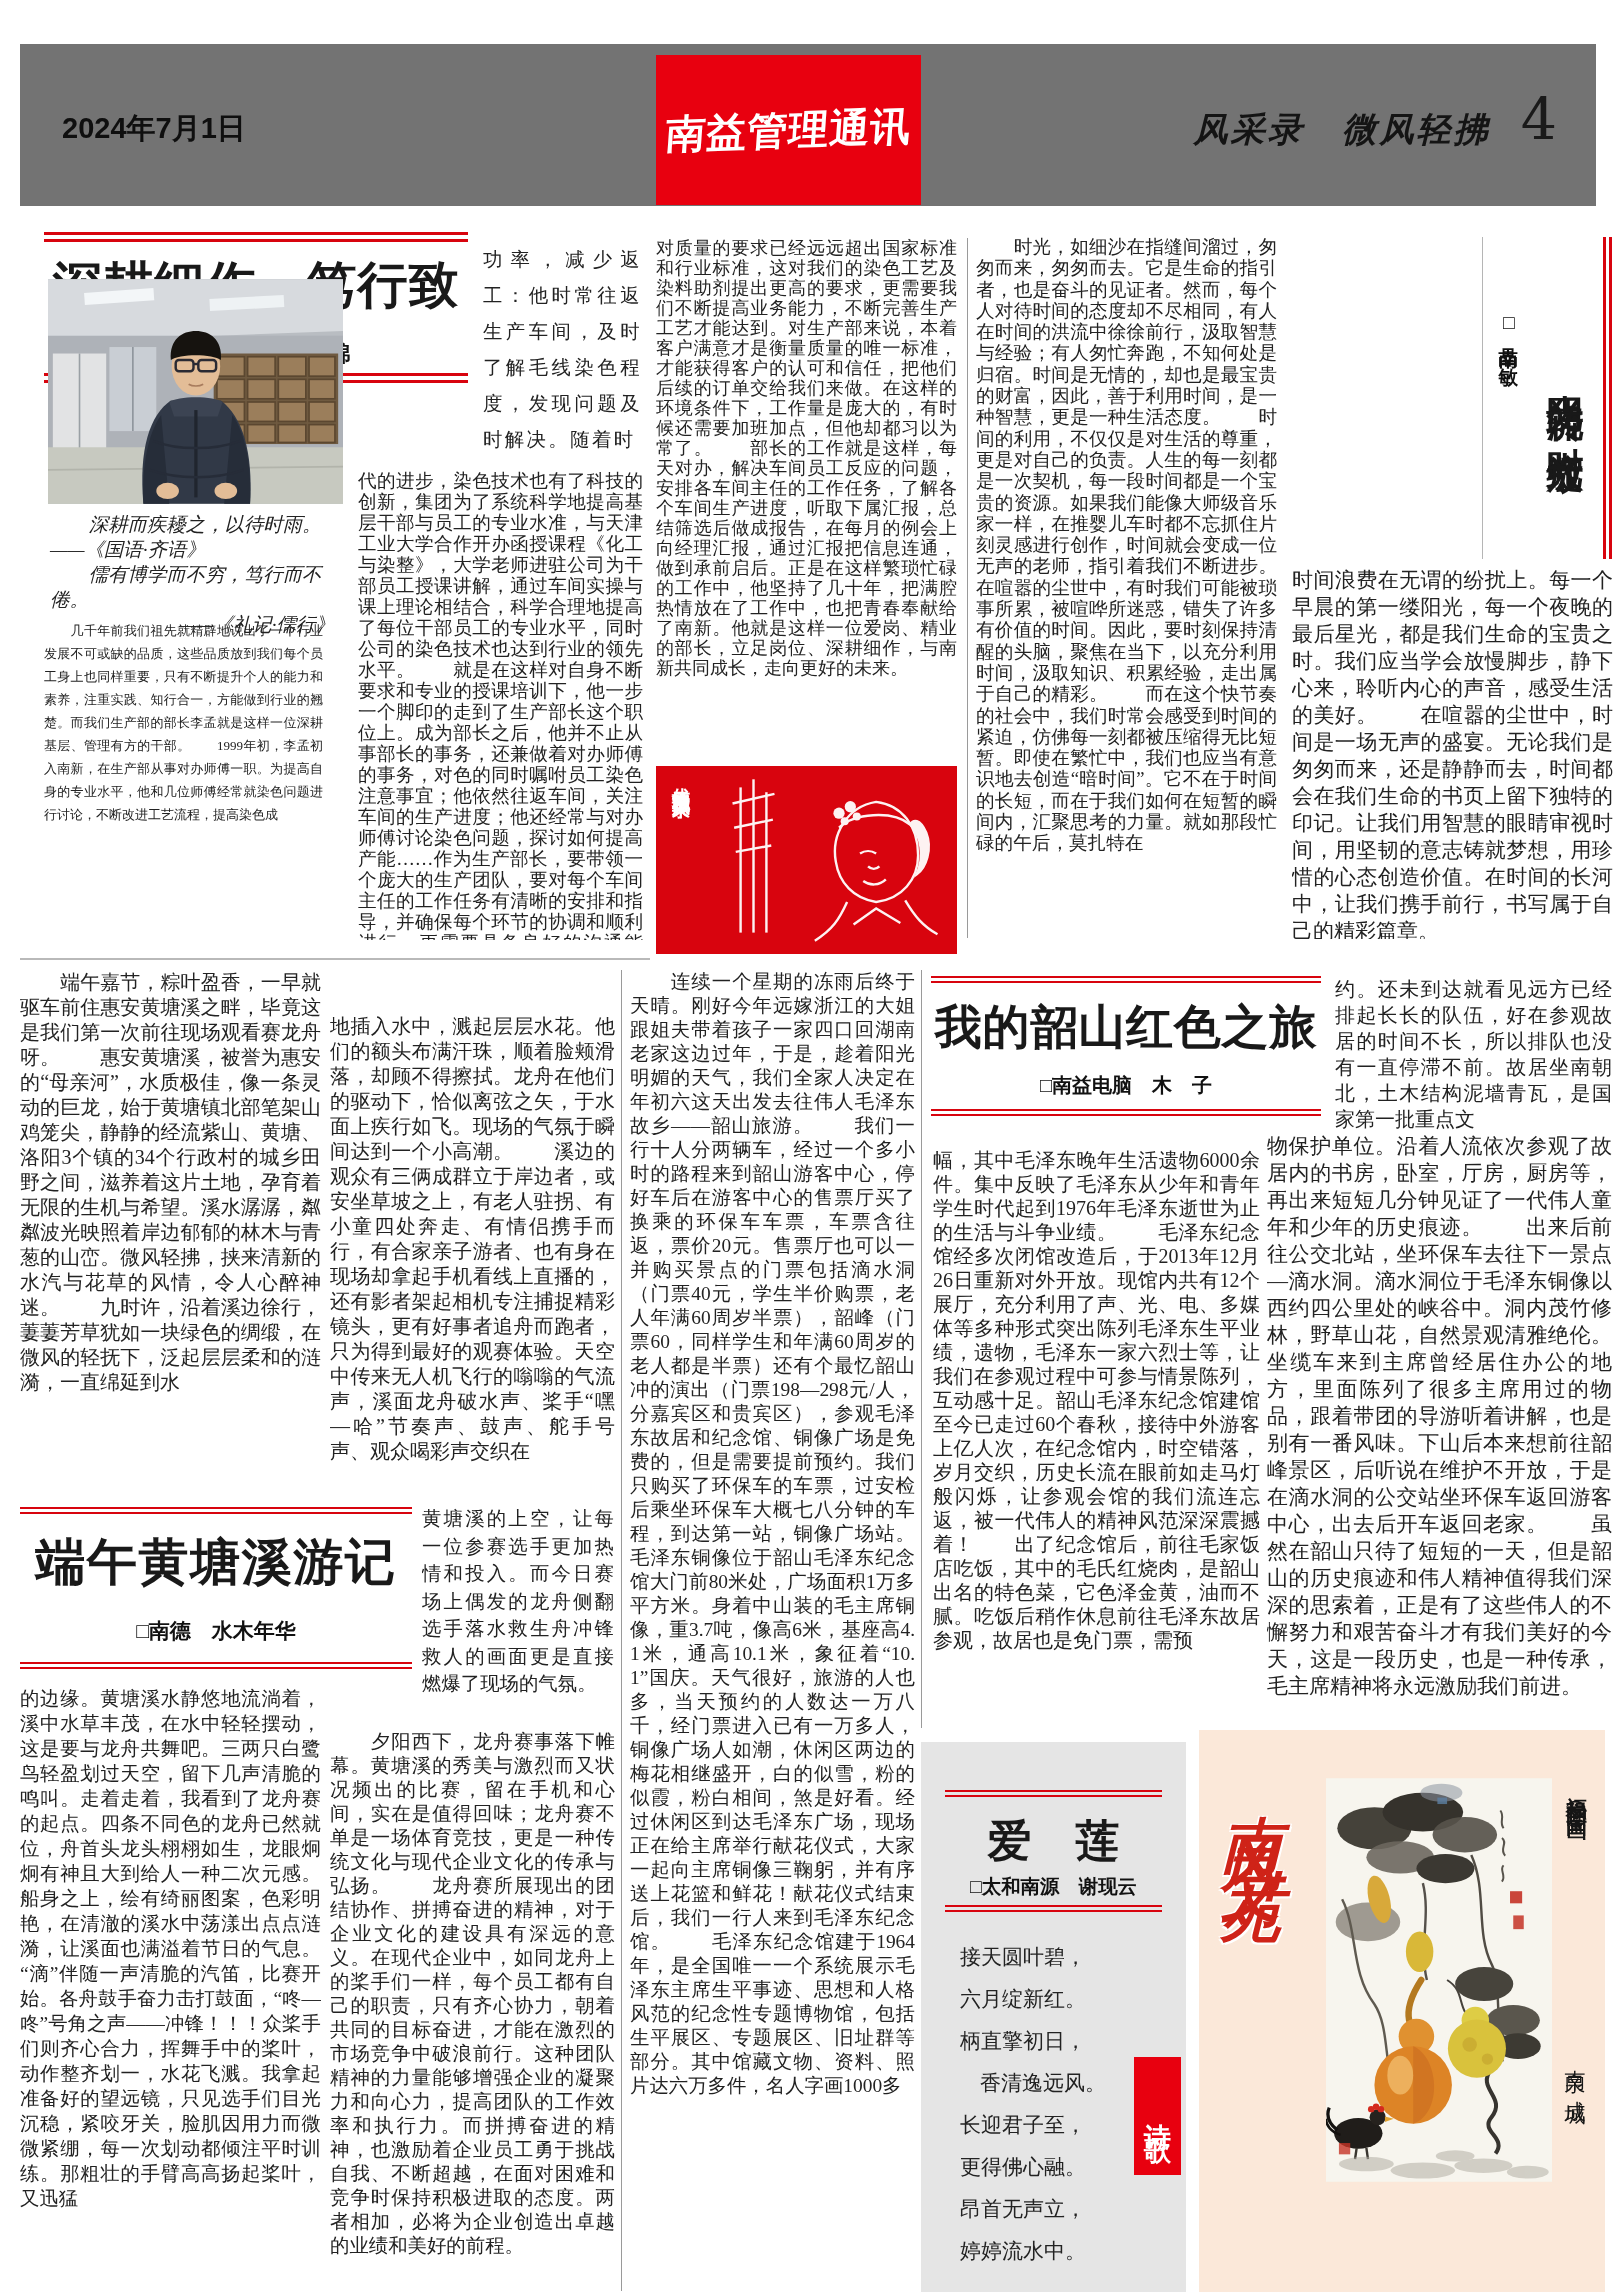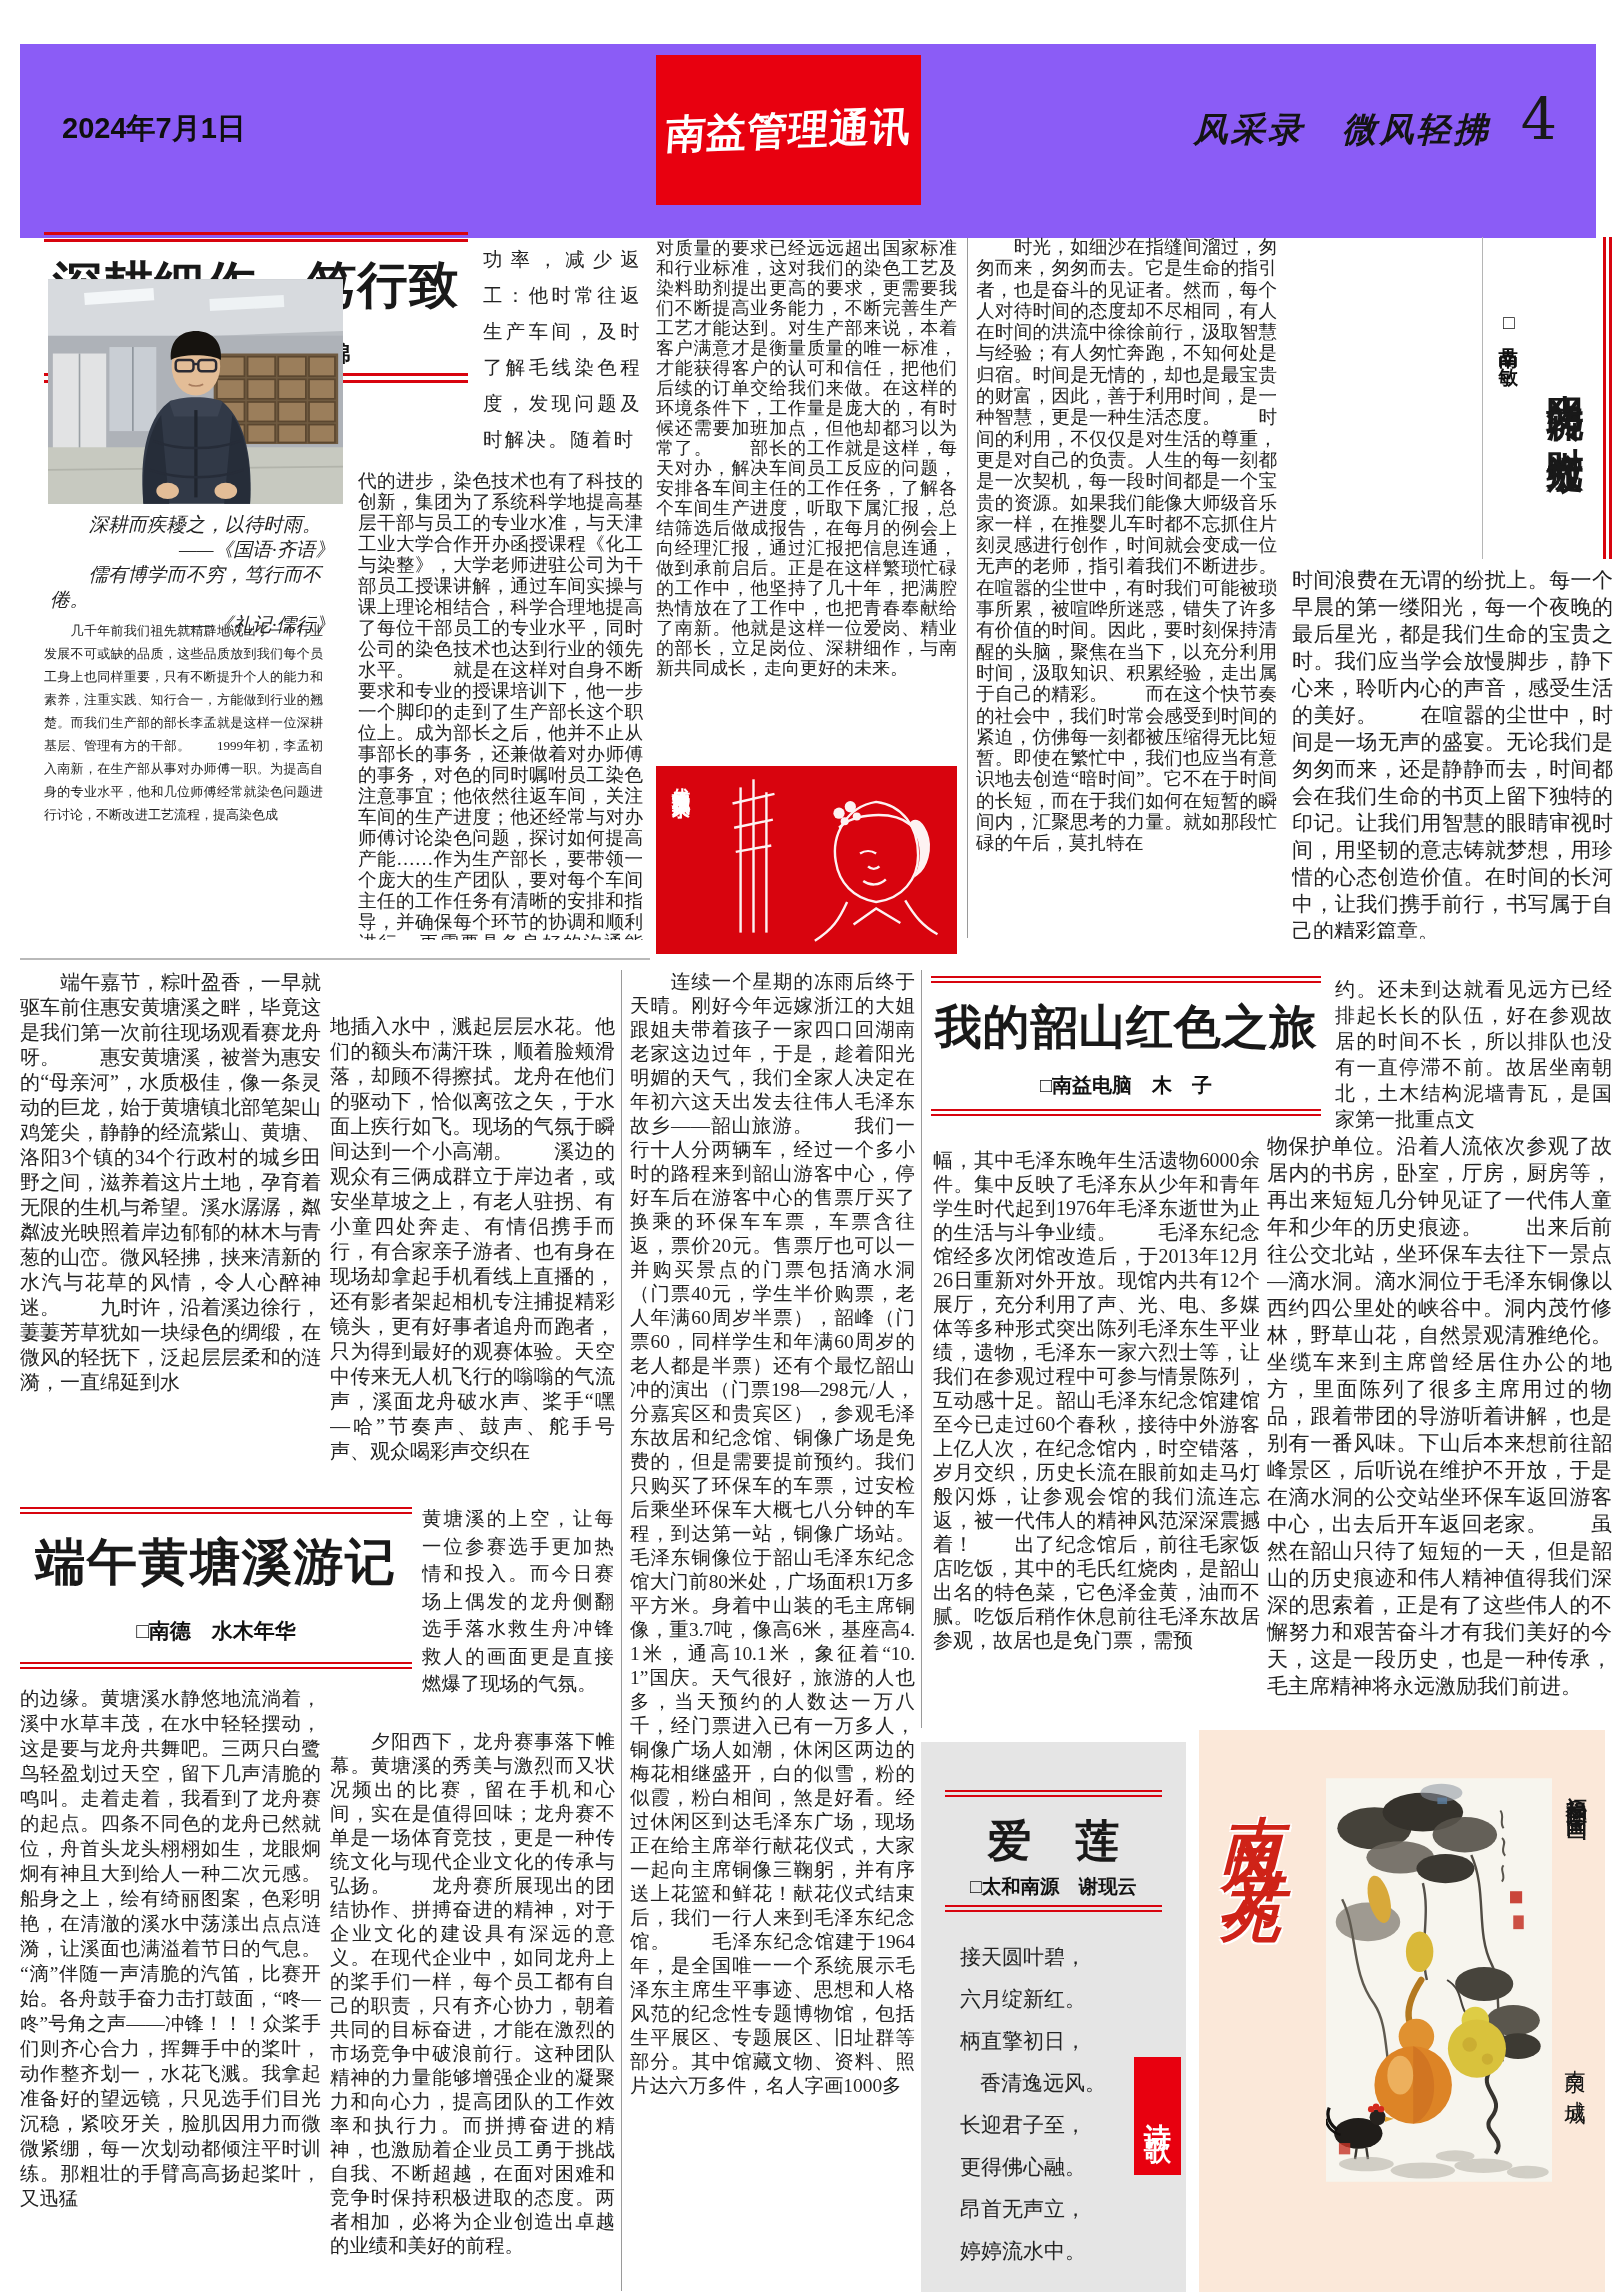--- a/index.html
+++ b/index.html
@@ -23,21 +23,21 @@
   .sans { font-family:"Liberation Sans", sans-serif; }
   .headline { position:absolute; text-align:center; font-weight:bold; color:#191919; font-family:"Liberation Serif", serif; }
   .byline { position:absolute; text-align:center; font-family:"Liberation Sans", sans-serif; color:#111; }
   .epi-line { line-height:25px; font-style:italic; }
 </style>
 </head>
 <body>
 
 <div id="paper">
 
-  <div class="abs" style="left:20px; top:44px; width:1576px; height:194px; background:#8b5cf6;">
+  <div class="abs" style="left:20px; top:44px; width:1576px; height:162px; background:#737373;">
     <div class="abs sans" style="left:42px; top:65px; font-size:29px; font-weight:bold; color:#0f0f0f;">2024年7月1日</div>
     <div class="abs sans" style="right:105px; top:63px; font-size:34px; font-weight:bold; font-style:italic; color:#141414; letter-spacing:3.2px; font-family:'Liberation Serif',serif;">风采录　微风轻拂</div>
     <div class="abs" style="right:39px; top:42px; font-size:57px; color:#1a1a1a; font-family:'DejaVu Serif',serif;">4</div>
   </div>
   <div class="abs" style="left:656px; top:55px; width:265px; height:150px; background:#e8000f; display:flex; align-items:center; justify-content:center;">
     <div style="color:#ffffff; font-size:40px; font-weight:bold; font-family:'Liberation Serif',serif; transform:skewX(-6deg) rotate(-2deg); letter-spacing:0.8px; white-space:nowrap;">南益管理通讯</div>
   </div>
 
   <div class="rule-double-h" style="left:44px; top:232px; width:424px;"></div>
   <div class="headline" style="left:44px; top:252px; width:424px; font-size:50px; letter-spacing:0.8px;">深耕细作　笃行致远</div>
@@ -95,21 +95,21 @@
         <line x1="180" y1="105" x2="186" y2="105" stroke="#2a2a33" stroke-width="3"></line>
         <path d="M174 130 C179 133 187 133 192 130" stroke="#a87c5d" stroke-width="2" fill="none"></path>
         <ellipse cx="148" cy="262" rx="14" ry="10" fill="#e3bd97"></ellipse>
         <ellipse cx="220" cy="262" rx="14" ry="10" fill="#e3bd97"></ellipse>
       </g>
     </svg>
   </div>
 
   <div class="abs" style="left:50px; top:512px; width:296px; height:102px; font-size:19.4px; color:#222;">
     <div class="epi-line" style="text-indent:2em;">深耕而疾耰之，以待时雨。</div>
-    <div class="epi-line" style="text-align:right; padding-right:11.3px;">——《国语·齐语》</div>
+    <div class="epi-line" style="padding-right:11.3px;">——《国语·齐语》</div>
     <div class="epi-line" style="text-indent:2em;">儒有博学而不穷，笃行而不倦。</div>
     <div class="epi-line" style="text-align:right; padding-right:11.3px;">——《礼记·儒行》</div>
   </div>
 
   <div class="col" style="left:44px; top:619px; width:279px; height:322px; font-size:13px; line-height:23px;">　　几千年前我们祖先就精辟地说出了一个行业发展不可或缺的品质，这些品质放到我们每个员工身上也同样重要，只有不断提升个人的能力和素养，注重实践、知行合一，方能做到行业的翘楚。而我们生产部的部长李孟就是这样一位深耕基层、管理有方的干部。　　1999年初，李孟初入南新，在生产部从事对办师傅一职。为提高自身的专业水平，他和几位师傅经常就染色问题进行讨论，不断改进工艺流程，提高染色成</div>
   <div class="col" style="left:358px; top:470px; width:285px; height:470px; font-size:18.6px; line-height:21px;">代的进步，染色技术也有了科技的创新，集团为了系统科学地提高基层干部与员工的专业水准，与天津工业大学合作开办函授课程《化工与染整》，大学老师进驻公司为干部员工授课讲解，通过车间实操与课上理论相结合，科学合理地提高了每位干部员工的专业水平，同时公司的染色技术也达到行业的领先水平。　　就是在这样对自身不断要求和专业的授课培训下，他一步一个脚印的走到了生产部长这个职位上。成为部长之后，他并不止从事部长的事务，还兼做着对办师傅的事务，对色的同时嘱咐员工染色注意事宜；他依然往返车间，关注车间的生产进度；他还经常与对办师傅讨论染色问题，探讨如何提高产能……作为生产部长，要带领一个庞大的生产团队，要对每个车间主任的工作任务有清晰的安排和指导，并确保每个环节的协调和顺利进行，更需要具备良好的沟通能力，做到同各部门之间及时沟通了解。公司大部分的订单都是外单，客户</div>
   <div class="col" style="left:656px; top:238px; width:301px; height:522px; font-size:18px; line-height:20px;">对质量的要求已经远远超出国家标准和行业标准，这对我们的染色工艺及染料助剂提出更高的要求，更需要我们不断提高业务能力，不断完善生产工艺才能达到。对生产部来说，本着客户满意才是衡量质量的唯一标准，才能获得客户的认可和信任，把他们后续的订单交给我们来做。在这样的环境条件下，工作量是庞大的，有时候还需要加班加点，但他却都习以为常了。　　部长的工作就是这样，每天对办，解决车间员工反应的问题，安排各车间主任的工作任务，了解各个车间生产进度，听取下属汇报，总结筛选后做成报告，在每月的例会上向经理汇报，通过汇报把信息连通，做到承前启后。正是在这样繁琐忙碌的工作中，他坚持了几十年，把满腔热情放在了工作中，也把青春奉献给了南新。他就是这样一位爱岗、精业的部长，立足岗位、深耕细作，与南新共同成长，走向更好的未来。</div>
 
   <div class="abs" style="left:656px; top:766px; width:301px; height:188px; background:#d8040e;">
     <div class="vtext sans" style="position:absolute; left:13px; top:8px; height:171px; color:#ffffff; font-size:18px; letter-spacing:1.6px; font-weight:bold;">优秀干部职工风采录</div>

